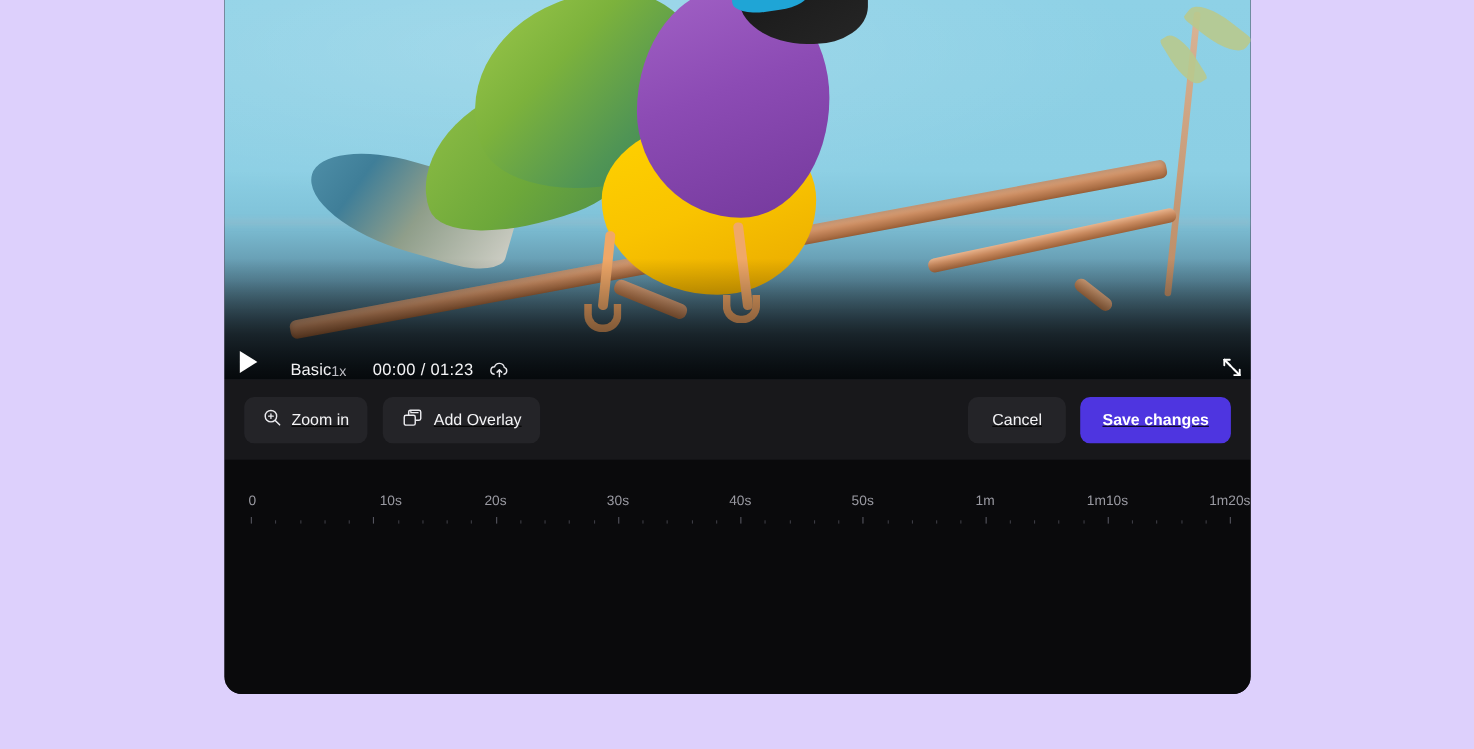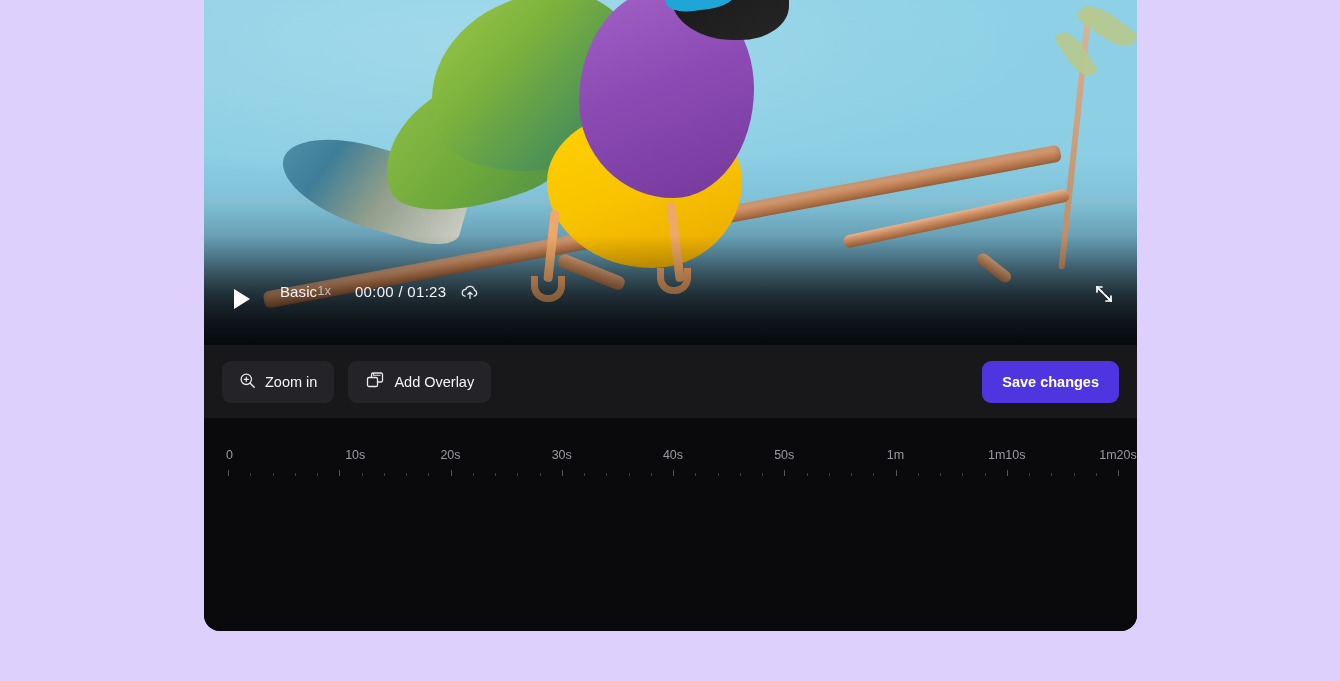--- a/index.html
+++ b/index.html
@@ -122,40 +122,40 @@
   .foot-b{ left:378px; top:280px; }
 
   .video-shade{
     position:absolute; left:0; bottom:0; width:100%; height:110px;
     background:linear-gradient(to bottom, rgba(0,0,0,0) 0%, rgba(0,0,0,.42) 55%, rgba(0,0,0,.72) 100%);
   }
 
   
   .player-bar{
     position:absolute; left:0; bottom:0; width:100%; height:62px;
-    display:flex; align-items:flex-start; padding:0 22px; gap:0;
+    display:flex; align-items:flex-end; padding:0 6px; gap:0;
   }
   .play-btn{
     width:32px; height:32px; display:flex; align-items:center; justify-content:center;
     cursor:pointer; margin-right:22px;
   }
   .play-tri{
     width:0; height:0; border-left:16px solid #fff;
     border-top:10px solid transparent; border-bottom:10px solid transparent;
   }
   .speed-label{ color:#f2f2f4; font-size:15px; letter-spacing:.1px; }
   .speed-x{ color:#bdbdc4; font-size:13px; margin-left:0; }
   .time-label{ color:#f3f3f5; font-size:15px; margin-left:24px; letter-spacing:.3px; }
   .cloud-icon{ margin-left:14px; display:flex; align-items:center; cursor:pointer; }
   .expand-btn{ margin-left:auto; display:flex; align-items:center; cursor:pointer; }
 
   
   .toolbar{
     position:absolute; left:0; top:345px; width:100%; height:73px;
-    background:#18181B; display:flex; align-items:center; padding:0 18px;
+    background:#18181B; display:flex; align-items:center; padding:0 18px;text-decoration:underline;
   }
   .tool-btn{
     height:42px; display:flex; align-items:center; gap:9px;
     background:#242428; color:#f4f4f6; border:none; border-radius:9px;
     padding:0 17px; font-size:14.5px; font-family:"Liberation Sans", sans-serif;
     cursor:pointer;
   }
   .tool-btn + .tool-btn{ margin-left:14px; }
   .spacer{ flex:1; }
   .btn-cancel{
@@ -258,20 +258,21 @@
           <rect x="6.5" y="2" width="11" height="9" rx="1.6" stroke="#eaeaee" stroke-width="1.3"></rect>
           <path d="M8.5 2v2.2h7" stroke="#eaeaee" stroke-width="1.1"></path>
           <rect x="2.5" y="6.5" width="10" height="9" rx="1.6" fill="#242428" stroke="#eaeaee" stroke-width="1.3"></rect>
         </svg>
       </span>
       <span>Add Overlay</span>
     </button>
 
     <div class="spacer"></div>
 
+    <button class="btn-cancel">Cancel</button>
     <button class="btn-save">Save changes</button>
   </div>
 
   <div class="timeline">
     <div class="ruler" id="ruler">
         <div class="ruler-label" style="left: 0px; transform: translateX(-2px);">0</div>
         <div class="ruler-label" style="left: 111.25px; margin-left: 16px;">10s</div>
         <div class="ruler-label" style="left: 222.5px; text-align: center;">20s</div>
         <div class="ruler-label" style="left: 333.75px;">30s</div>
         <div class="ruler-label" style="left: 445px;">40s</div>

